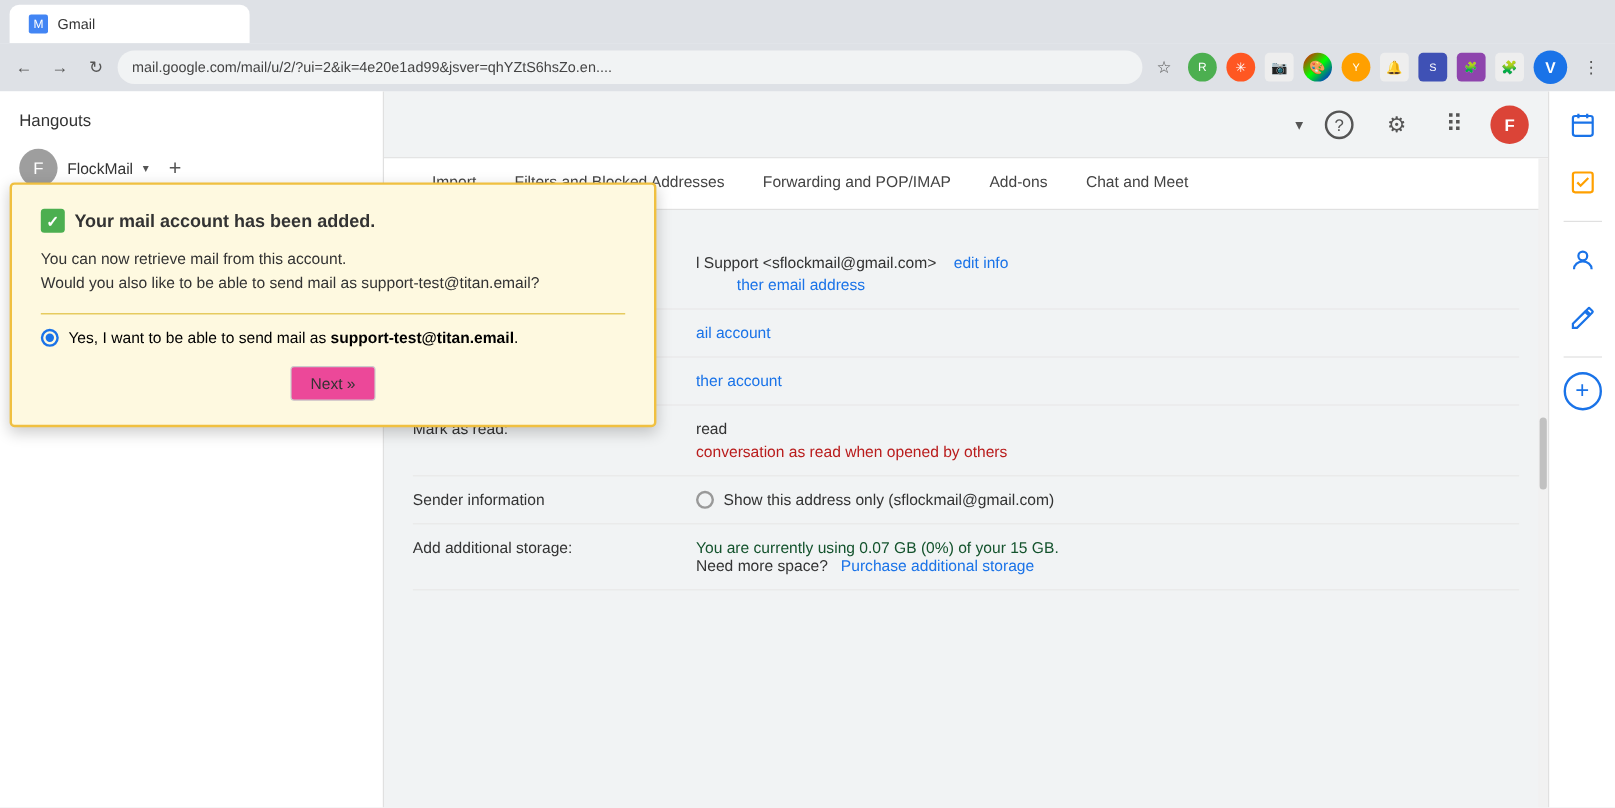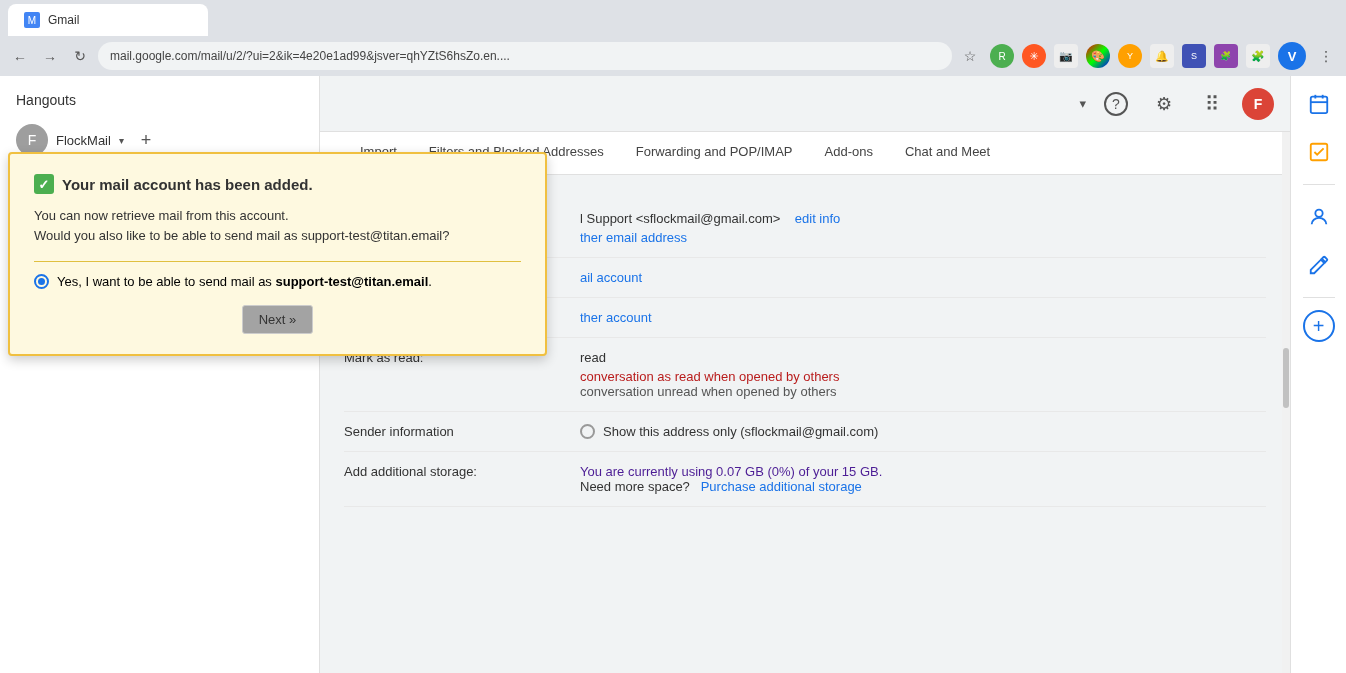--- a/index.html
+++ b/index.html
@@ -39,44 +39,44 @@
     .settings-tabs { display: flex; border-bottom: 1px solid #e0e0e0; padding: 0 24px; background: #fff; overflow-x: auto; }
     .settings-tab { padding: 12px 16px; font-size: 13px; color: #444; cursor: pointer; white-space: nowrap; border-bottom: 3px solid transparent; }
 
     
     .settings-content { padding: 24px 24px; overflow-y: auto; flex: 1; }
     .settings-row { display: flex; padding: 12px 0; border-bottom: 1px solid #e8e8e8; align-items: flex-start; gap: 16px; }
     .settings-label { width: 220px; font-size: 13px; color: #333; font-weight: 400; flex-shrink: 0; }
     .settings-value { flex: 1; font-size: 13px; color: #333; }
     .settings-link { color: #1a73e8; cursor: pointer; text-decoration: none; }
     .edit-info-link { color: #1a73e8; cursor: pointer; }
-    .another-email { color: #1a73e8; cursor: pointer; display: block; margin-top: 4px; }
+    .another-email { color: #1a73e8; cursor: pointer; display: block; margin-top: 4px; margin-left: 34px; }
     .radio-option { display: flex; align-items: center; gap: 8px; font-size: 13px; }
     .radio-dot { width: 16px; height: 16px; border-radius: 50%; border: 2px solid #1a73e8; display: flex; align-items: center; justify-content: center; flex-shrink: 0; }
     .radio-dot.checked::after { content: ''; width: 8px; height: 8px; border-radius: 50%; background: #1a73e8; }
     .radio-dot.unchecked { border-color: #999; }
-    .storage-text { font-size: 13px; color: #4c1d95; }
+    .storage-text { font-size: 13px; color: #14532d; }
     .storage-link { color: #1a73e8; cursor: pointer; }
 
     
     .modal-overlay { position: absolute; top: 76px; left: 0; width: 555px; z-index: 100; }
     .modal-box { margin: 0 8px; background: #fef9e0; border: 2px solid #f0c040; border-radius: 4px; padding: 20px 24px; box-shadow: 0 4px 12px rgba(0,0,0,0.2); }
     .modal-title-row { display: flex; align-items: center; gap: 8px; margin-bottom: 12px; }
     .checkmark-icon { width: 20px; height: 20px; background: #4caf50; border-radius: 3px; display: flex; align-items: center; justify-content: center; color: white; font-size: 13px; font-weight: bold; flex-shrink: 0; }
     .modal-title { font-size: 15px; font-weight: bold; color: #333; }
     .modal-desc { font-size: 13px; color: #333; margin-bottom: 16px; line-height: 1.5; }
     .modal-divider { border: none; border-top: 1px solid #e0c040; margin: 12px 0; }
     .modal-radio-group { display: flex; flex-direction: column; gap: 10px; margin-bottom: 16px; }
     .modal-radio-option { display: flex; align-items: flex-start; gap: 8px; font-size: 13px; cursor: pointer; }
     .modal-radio { width: 15px; height: 15px; border-radius: 50%; border: 2px solid #1a73e8; display: flex; align-items: center; justify-content: center; flex-shrink: 0; }
     .modal-radio.checked::after { content: ''; width: 7px; height: 7px; border-radius: 50%; background: #1a73e8; }
     .modal-radio.unchecked { border-color: #999; }
     .email-bold { font-weight: bold; }
     .modal-footer { display: flex; justify-content: center; margin-top: 8px; }
-    .next-btn { background: #a3a3a3; border: 1px solid #ccc; border-radius: 3px; padding: 6px 16px; font-size: 13px; cursor: pointer; color: #333; }
+    .next-btn { background: #ec4899; border: 1px solid #ccc; border-radius: 3px; padding: 6px 16px; font-size: 13px; cursor: pointer; color: #333; }
 
     
     .right-panel { width: 56px; background: #fff; border-left: 1px solid #e0e0e0; display: flex; flex-direction: column; align-items: center; padding-top: 8px; gap: 8px; }
     .right-panel-icon { width: 40px; height: 40px; border-radius: 50%; display: flex; align-items: center; justify-content: center; cursor: pointer; font-size: 18px; color: #1a73e8; }
     .right-panel-divider { width: 32px; height: 1px; background: #e0e0e0; margin: 4px 0; }
     .right-panel-add { width: 32px; height: 32px; border-radius: 50%; border: 2px solid #1a73e8; display: flex; align-items: center; justify-content: center; color: #1a73e8; font-size: 20px; cursor: pointer; }
 
     .page-wrapper { display: flex; flex-direction: column; width: 1346px; height: 673px; position: relative; }
     .content-area { display: flex; flex: 1; overflow: hidden; position: relative; }
 
@@ -182,23 +182,20 @@
           </div>
         </div>
 
         <div class="settings-row">
           <div class="settings-label">Mark as read:</div>
           <div class="settings-value">
             <div style="margin-bottom:4px;">read</div>
             <div style="color:#b91c1c;">
               <span>conversation as read when opened by others</span>
             </div>
-            <div style="color:#555;">
-              <span>conversation unread when opened by others</span>
-            </div>
           </div>
         </div>
 
         <div class="settings-row">
           <div class="settings-label">Sender information</div>
           <div class="settings-value">
             <div class="radio-option" style="display:flex;align-items:flex-end;gap:8px;">
               <div class="radio-dot unchecked" style="width:15px;height:15px;border-radius:50%;border:2px solid #999;flex-shrink:0;"></div>
               <span>Show this address only (sflockmail@gmail.com)</span>
             </div>

